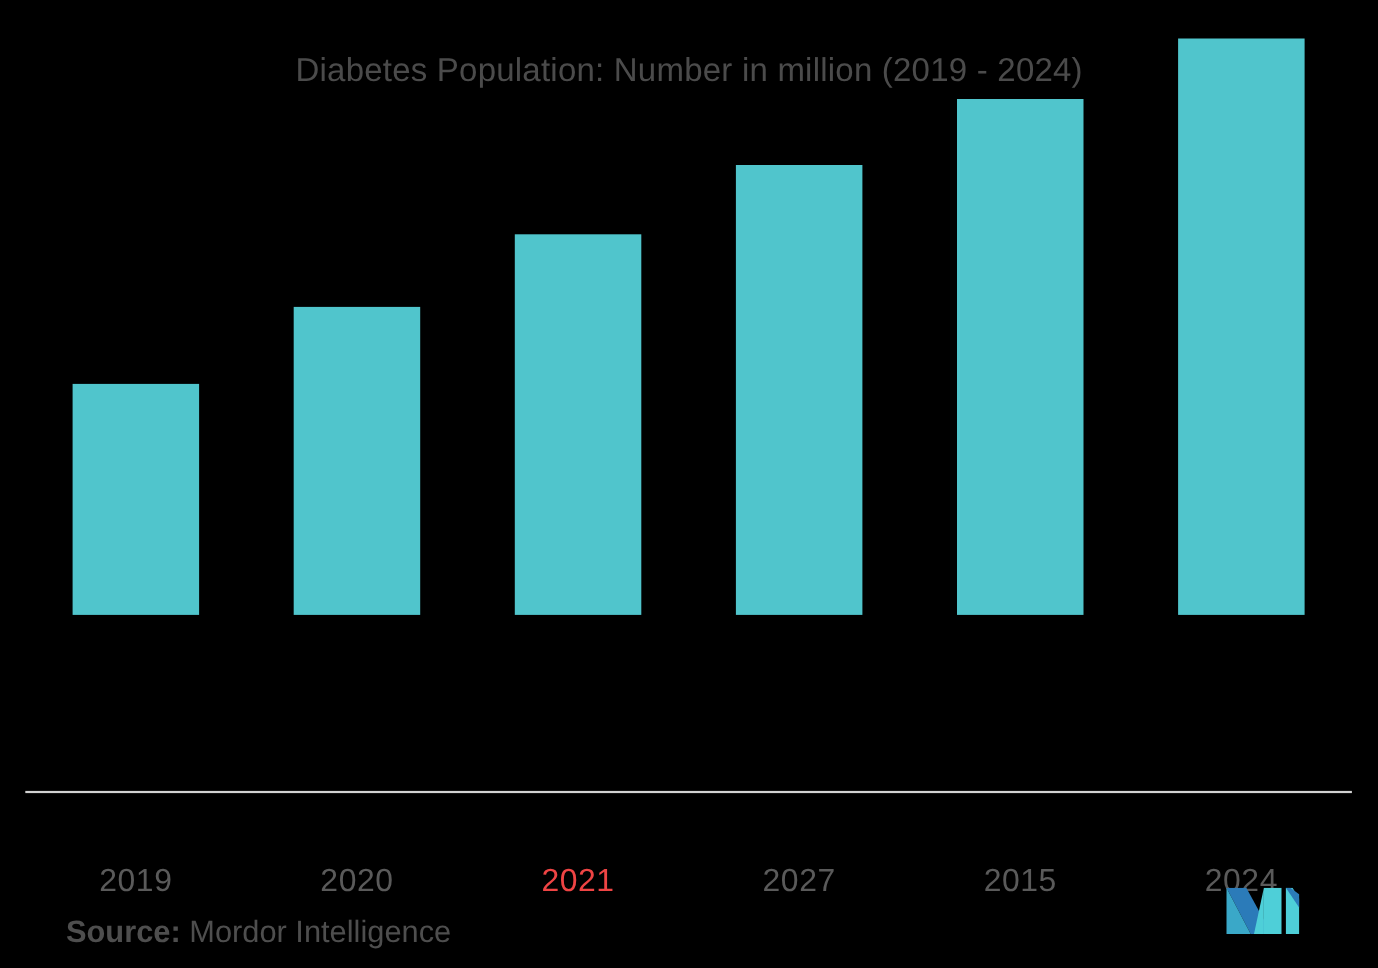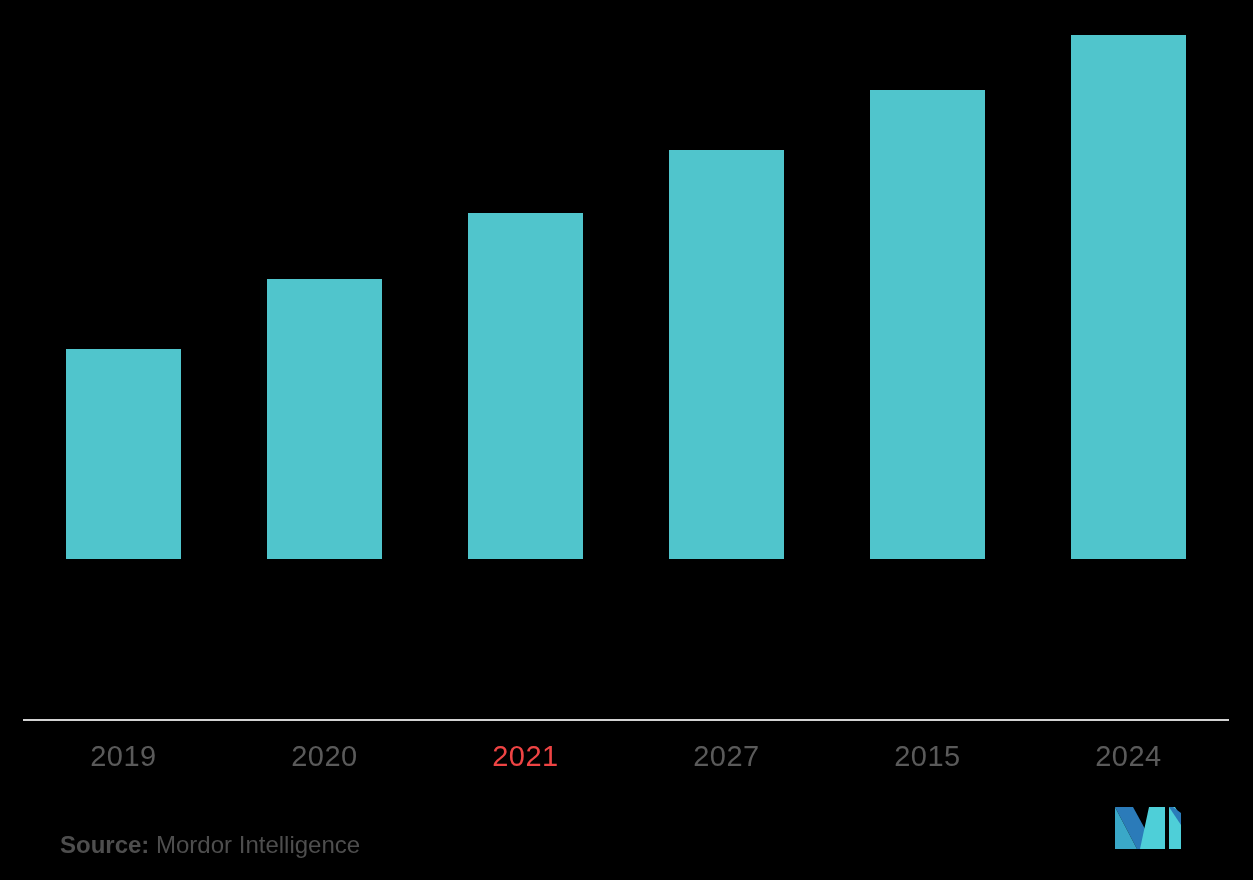--- a/index.html
+++ b/index.html
@@ -55,41 +55,41 @@
     top: 719px;
     width: 1206px;
     height: 2px;
     background: #d2d2d2;
   }
 
   
   #x-tick-labels {
     position: absolute;
     left: 0;
-    top: 740px;
+    top: 785px;
     width: 1253px;
     height: 46px;
   }
 
   .x-tick-label {
     position: absolute;
     top: 0;
     text-align: center;
     font-size: 29px;
     font-weight: 400;
     color: #5a5a5a;
     letter-spacing: 0.5px;
   }
 
   
   #source-note {
     position: absolute;
     left: 60px;
     top: 831px;
-    font-size: 24px;
+    font-size: 28px;
     color: #4e4e4e;
     white-space: nowrap;
   }
   #source-note .source-label {
     font-weight: 700;
     color: #4e4e4e;
   }
   #source-note .source-value {
     font-weight: 400;
     color: #4e4e4e;
@@ -102,20 +102,21 @@
     top: 807px;
     width: 70px;
     height: 42px;
   }
 </style>
 </head>
 <body>
 
 <div id="chart-root" style="background: rgb(0, 0, 0);">
 
+  <div id="chart-title" style="color: rgb(75, 75, 75);">Diabetes Population: Number in million (2019 - 2024)</div>
 
   <div id="plot-area">
     <div class="bar" id="bar-0" title="2019" style="left: 66px; width: 115px; height: 210px; background: rgb(80, 197, 204);"></div>
     <div class="bar" id="bar-1" title="2020" style="left: 267px; width: 115px; height: 280px; background: rgb(80, 197, 204);"></div>
     <div class="bar" id="bar-2" title="2021" style="left: 468px; width: 115px; height: 346px; background: rgb(80, 197, 204);"></div>
     <div class="bar" id="bar-3" title="2022" style="left: 669px; width: 115px; height: 409px; background: rgb(80, 197, 204);"></div>
     <div class="bar" id="bar-4" title="2023" style="left: 870px; width: 115px; height: 469px; background: rgb(80, 197, 204);"></div>
     <div class="bar" id="bar-5" title="2024" style="left: 1071px; width: 115px; height: 524px; background: rgb(80, 197, 204);"></div>
   </div>
 

